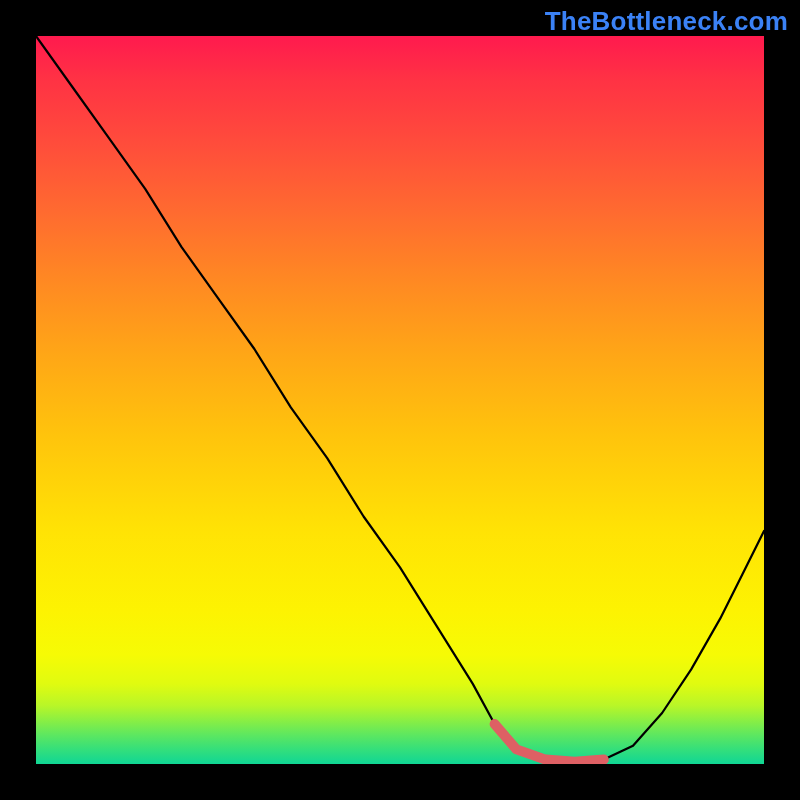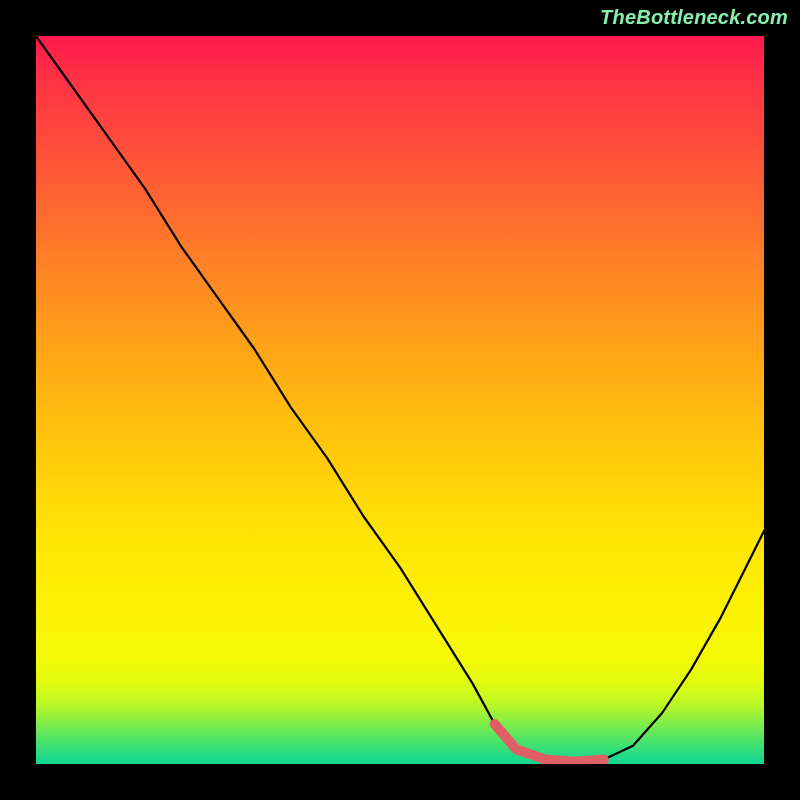--- a/index.html
+++ b/index.html
@@ -57,25 +57,24 @@
     position: absolute;
     left: 0;
     top: 0;
     width: 728px;
     height: 728px;
   }
   .attrib {
     position: absolute;
     top: 6px;
     right: 12px;
-    font-size: 20px;
+    font-size: 26px;
     font-weight: 600;
-    color: #86efac;
+    color: #3b82f6;
     letter-spacing: 0.2px;
-    font-style: italic;
   }
 </style>
 </head>
 <body>
 
 <div class="frame">
   <div class="attrib">TheBottleneck.com</div>
   <div class="plot">
     <div class="gradient"></div>
     <svg class="curve-svg" viewBox="0 0 728 728" preserveAspectRatio="none">

